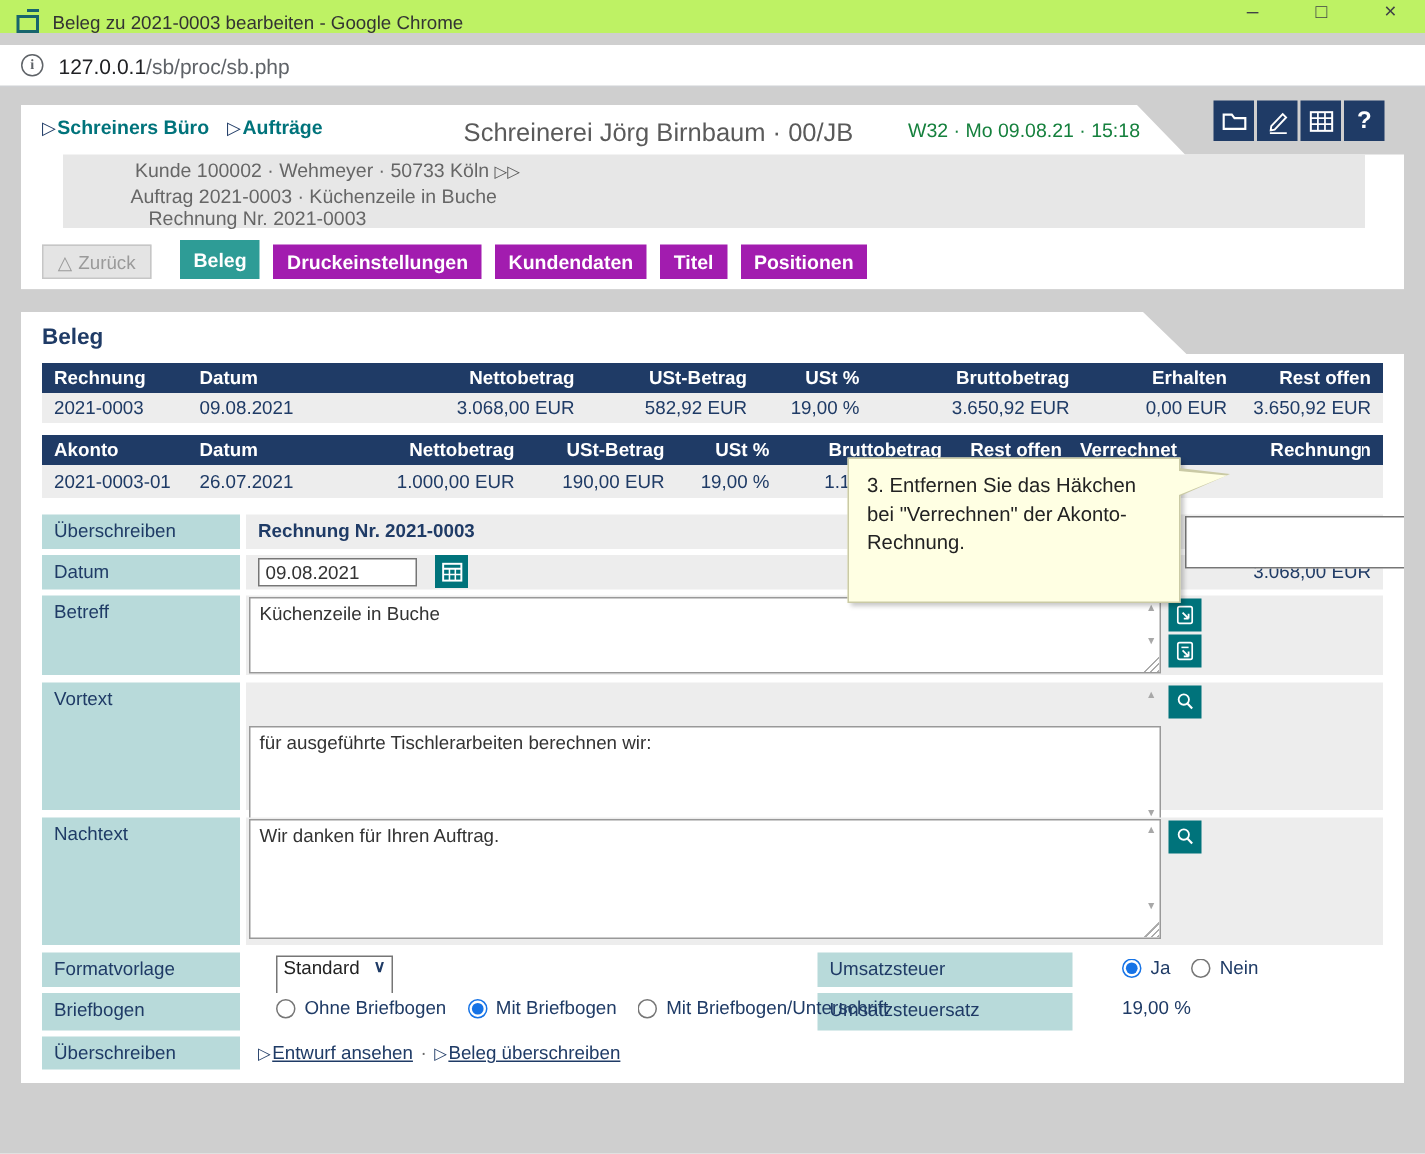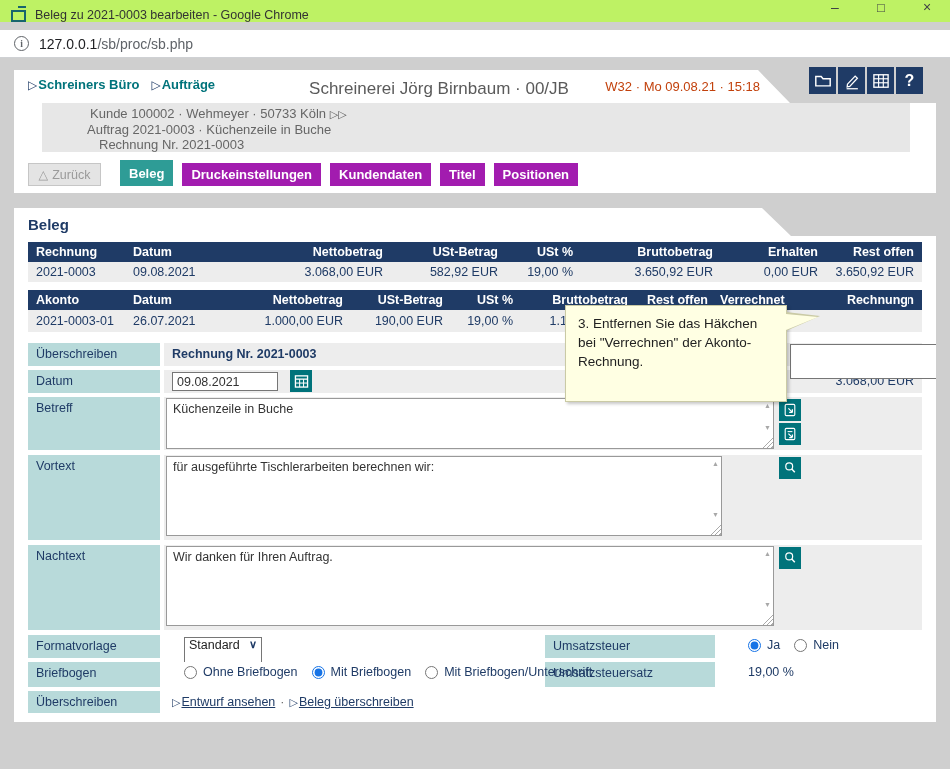--- a/index.html
+++ b/index.html
@@ -27,21 +27,21 @@
   .panel1{position:absolute;left:14px;top:12px;width:922px;height:123px;background:#fff;
     clip-path:polygon(0 0,744px 0,776px 33px,922px 33px,922px 123px,0 123px)}
   .panel2{position:absolute;left:14px;top:150px;width:922px;height:514px;background:#fff;
     clip-path:polygon(0 0,748px 0,777px 28px,922px 28px,922px 514px,0 514px)}
 
   
   .nav-links{position:absolute;left:14px;top:7px;font-size:13px;font-weight:700}
   .nav-tri{color:#1f3b66;font-weight:400;font-size:12px;margin-right:1px}
   .nav-link{color:#00737b;margin-right:12px;cursor:pointer}
   .company{position:absolute;left:260px;top:9px;width:330px;text-align:center;font-size:17px;color:#5a5a5a}
-  .datetime{position:absolute;right:176px;top:9px;font-size:13px;color:#c2410c}
+  .datetime{position:absolute;right:176px;top:9px;font-size:13px;color:#15803d}
   .hdr-icons{position:absolute;left:809px;top:9px;display:flex;gap:2px}
   .hdr-icon{width:27px;height:27px;background:#1f3b66;display:flex;align-items:center;justify-content:center;cursor:pointer}
   .hdr-icon .q{color:#fff;font-size:16px;font-weight:700}
 
   .crumbbox{position:absolute;left:28px;top:33px;width:868px;height:49px;background:#e7e7e7;font-size:13px;color:#666;padding-top:3px}
   .crumbbox div{line-height:15px;white-space:nowrap}
   .crumb-expand{color:#555;font-size:11px}
 
   .btn-back{position:absolute;left:14px;top:93px;width:73px;height:23px;background:#e4e4e4;border:1px solid #c6c6c6;color:#9a9a9a;font-size:12.5px;display:flex;align-items:center;justify-content:center;gap:4px;cursor:pointer}
   .tabs{position:absolute;left:106px;top:90px;display:flex;align-items:flex-end;gap:9px;height:26px}
@@ -285,21 +285,21 @@
               <path d="M8 9.5 L13 14.5 M13 14.5 v-4 M13 14.5 h-4" fill="none" stroke="#fff" stroke-width="1.5"></path>
             </svg>
         </div>
       </div>
     </div>
 
     <div class="frow" style="top:247px;height:85px">
       <div class="flabel">Vortext</div>
       <div class="fctl">
         <div class="ta-wrap">
-          <textarea class="ta" style="width: 556px; height: 80px;">für ausgeführte Tischlerarbeiten berechnen wir:</textarea>
+          <textarea class="ta" style="width: 608px; height: 80px; margin-top: 28px;">für ausgeführte Tischlerarbeiten berechnen wir:</textarea>
           <span class="ta-up">▲</span>
           <span class="ta-dn">▼</span>
           <span class="grip"></span>
         </div>
         <div class="side-btn" style="left:615px;top:2px">
           <svg width="16" height="16" viewBox="0 0 20 20">
               <circle cx="9" cy="8" r="4.3" fill="none" stroke="#fff" stroke-width="1.5"></circle>
               <line x1="12.2" y1="11.4" x2="16" y2="15.4" stroke="#fff" stroke-width="1.8"></line>
             </svg>
         </div>

